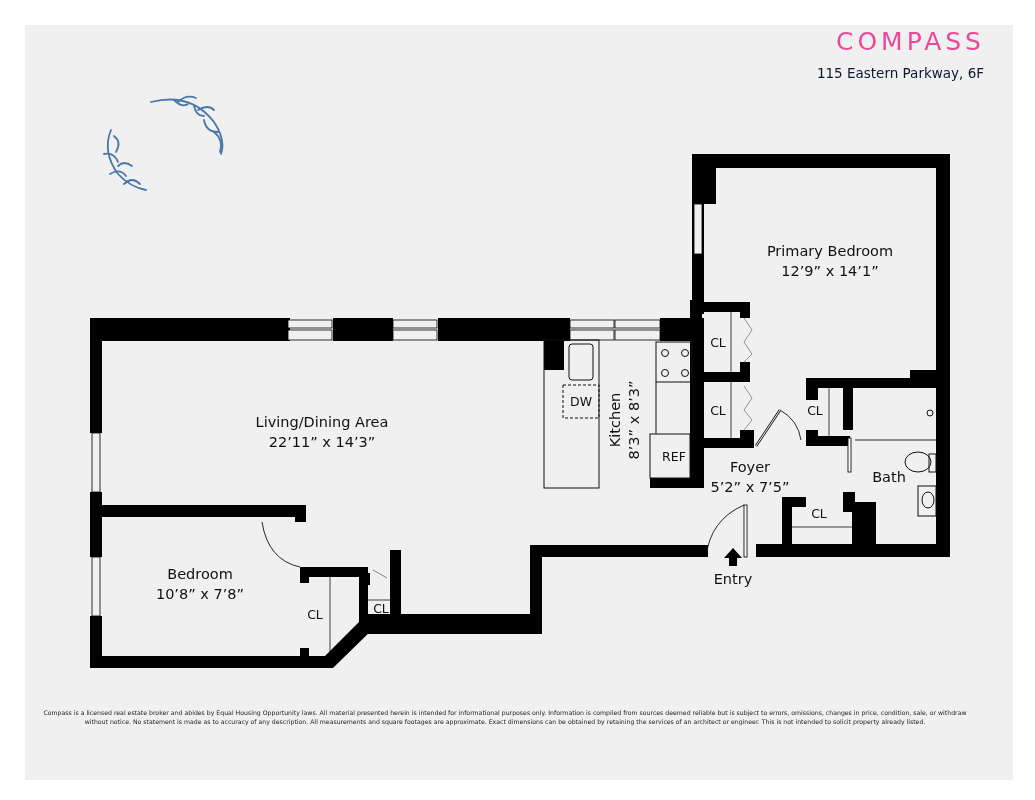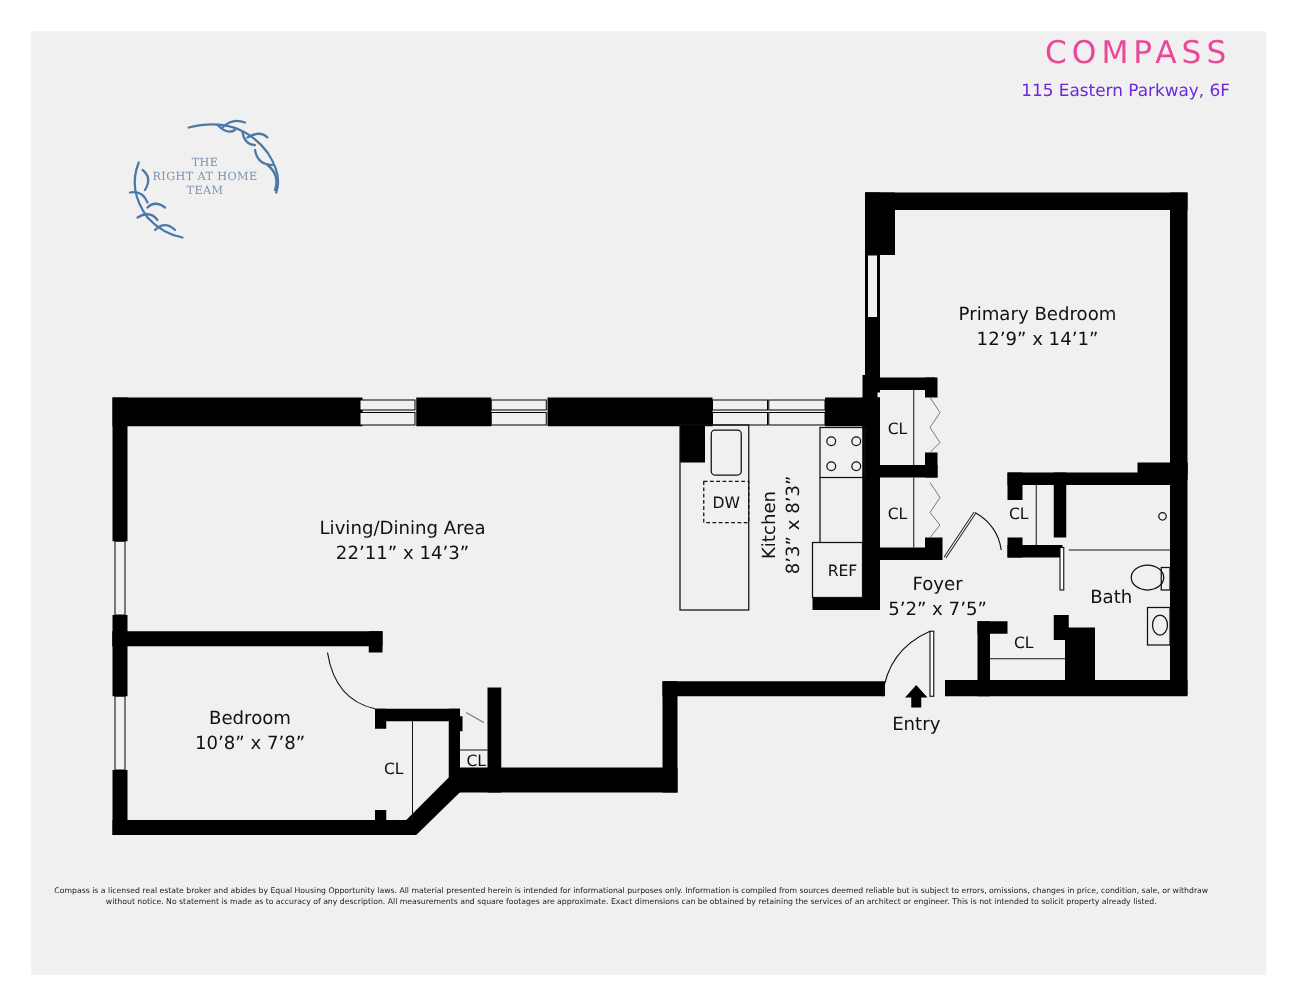--- a/index.html
+++ b/index.html
@@ -1,19 +1,19 @@
 <!DOCTYPE html>
 <html><head>
 <meta charset="utf-8">
 <style>
   html, body { margin: 0; padding: 0; background: #ffffff; }
   body { width: 1035px; height: 800px; position: relative; overflow: hidden; font-family: "DejaVu Sans", sans-serif; }
   .page { position: absolute; left: 25px; top: 25px; width: 988px; height: 755px; background: #f0f0f0; }
   .brand { position: absolute; right: 50px; top: 27px; font-family: "DejaVu Sans", sans-serif; font-size: 25px; letter-spacing: 4px; color: #ec4899; font-weight: normal; }
-  .address { position: absolute; right: 51px; top: 65px; font-size: 13.5px; color: #6d28d9; text-align: right; }
+  .address { position: absolute; right: 51px; top: 65px; font-size: 13.5px; color: #0f172a; text-align: right; }
   .logo { position: absolute; left: 72px; top: 70px; width: 140px; height: 110px; }
   .logo-text { position: absolute; left: 0; width: 112px; top: 34px; text-align: center; font-family: "DejaVu Serif", serif; font-size: 9px; line-height: 11px; color: #7d93ad; letter-spacing: 0.3px; }
   .plan { position: absolute; left: 0; top: 0; }
   .room-label { font-family: "DejaVu Sans", sans-serif; fill: #111; }
   .disclaimer { position: absolute; left: 40px; top: 709px; width: 930px; text-align: center; font-size: 6.2px; line-height: 8.5px; color: #222; }
 </style>
 </head>
 <body>
 
 <div class="page"></div>
@@ -32,25 +32,20 @@
       <path d="M82 10 Q90 2 100 6"></path>
       <path d="M102 18 Q112 12 118 18"></path>
       <path d="M15 38 Q6 60 22 82 Q34 95 50 98"></path>
       <path d="M18 44 Q26 50 20 60"></path>
       <path d="M8 62 Q18 60 22 70"></path>
       <path d="M14 82 Q24 76 30 84"></path>
       <path d="M28 92 Q36 84 44 92"></path>
       <path d="M22 74 Q28 68 36 74"></path>
     </g>
   </svg>
-  <div class="logo-text" style="left:12px;">
-    <div>THE</div>
-    <div>RIGHT AT HOME</div>
-    <div>TEAM</div>
-  </div>
 </div>
 
 <svg class="plan" width="1035" height="800" viewBox="0 0 1035 800">
   <g fill="#000">
 
     <rect x="692" y="154" width="258" height="14"></rect>
     <rect x="936" y="154" width="14" height="225"></rect>
     <rect x="692" y="154" width="24" height="50"></rect>
     <rect x="692" y="154" width="12" height="160"></rect>
     <rect x="910" y="370" width="40" height="14"></rect>

